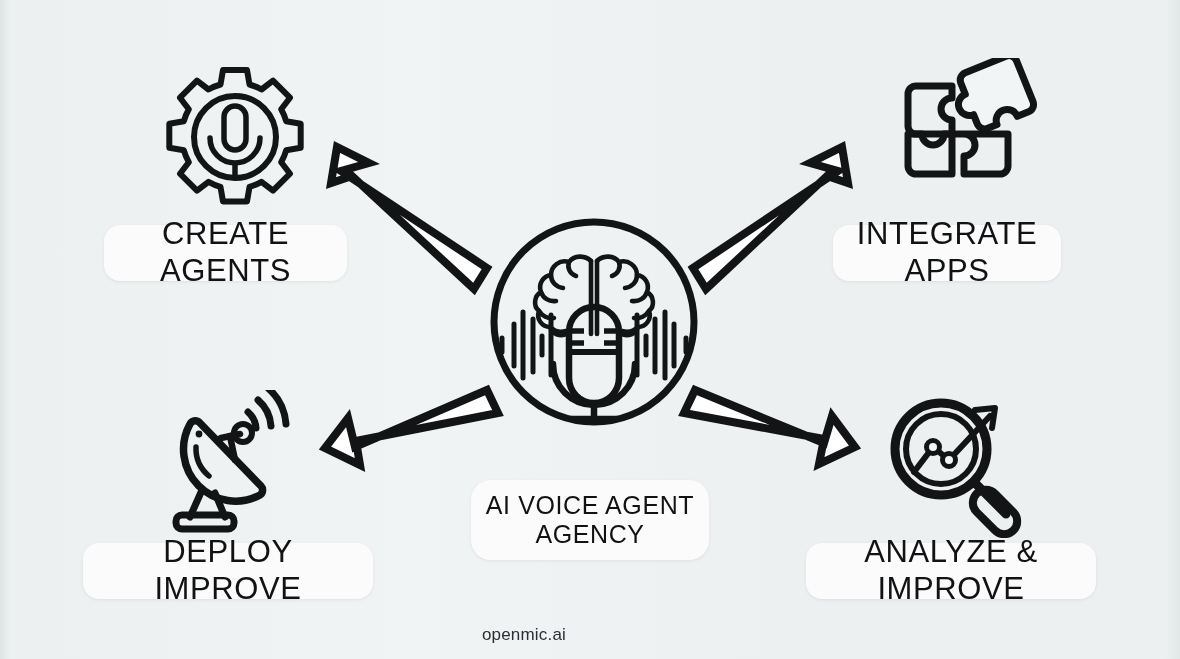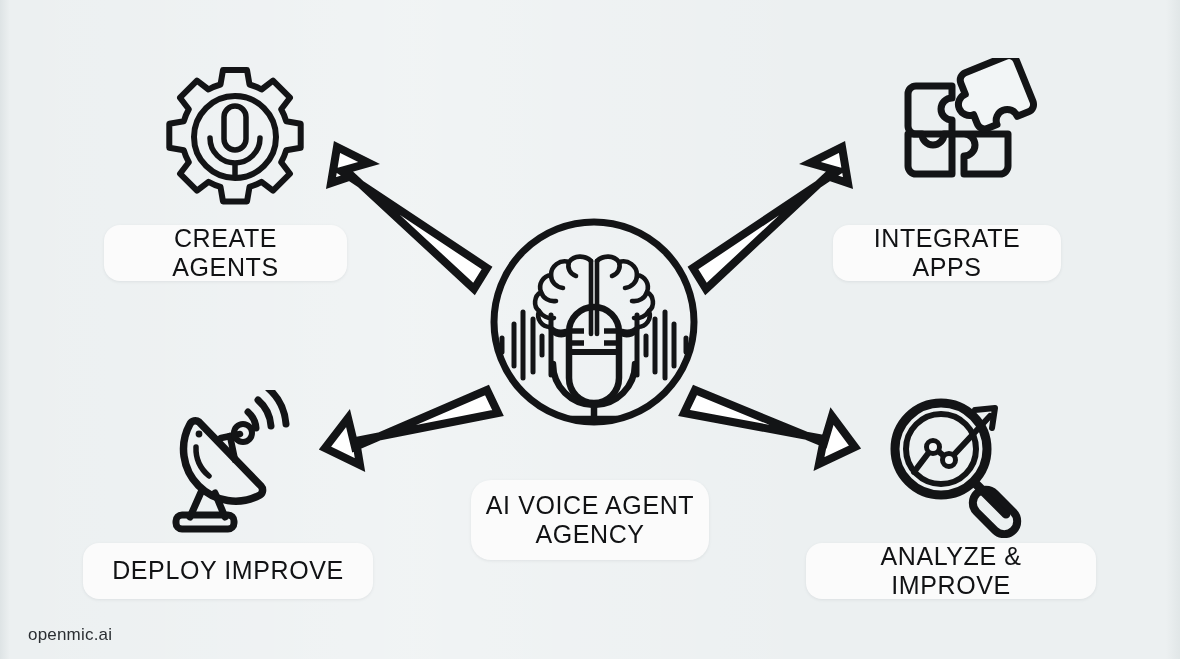--- a/index.html
+++ b/index.html
@@ -49,46 +49,45 @@
     position: absolute;
     background: #fbfbfb;
     border-radius: 16px;
     box-shadow: 0 1px 3px rgba(120,130,135,0.14);
     display: flex;
     align-items: center;
     justify-content: center;
     text-align: center;
     color: #111214;
     letter-spacing: 0.6px;
-    font-size: 25px;
+    font-size: 31px;
     line-height: 1.18;
     white-space: pre-line;
     box-sizing: border-box;
     padding: 6px 20px;
   }
   #pill-create  { left: 104px;  top: 225px; width: 243px; height: 56px; }
   #pill-integrate { left: 833px; top: 225px; width: 228px; height: 56px; }
   #pill-deploy  { left: 83px;   top: 543px; width: 290px; height: 56px; }
   #pill-analyze { left: 806px;  top: 543px; width: 290px; height: 56px; }
   #pill-center  {
     left: 471px; top: 480px; width: 238px; height: 80px;
     font-size: 25px; border-radius: 20px; padding: 4px 14px;
   }
 
   
   #footer {
     position: absolute;
     left: 0;
     top: 625px;
     width: 1048px;
-    text-align: left;
+    text-align: center;
     font-size: 17px;
     color: #2b2f33;
     letter-spacing: 0.2px;
-    padding-left: 28px;
   }
 
   
   .icon-box { position: absolute; }
   #icon-gear      { left: 160px; top: 62px;  width: 150px; height: 150px; }
   #icon-puzzle    { left: 886px; top: 58px;  width: 160px; height: 152px; }
   #icon-satellite { left: 163px; top: 390px; width: 155px; height: 148px; }
   #icon-analytics { left: 878px; top: 390px; width: 158px; height: 148px; }
   #icon-center    { left: 490px; top: 212px; width: 208px; height: 220px; }
 </style>

